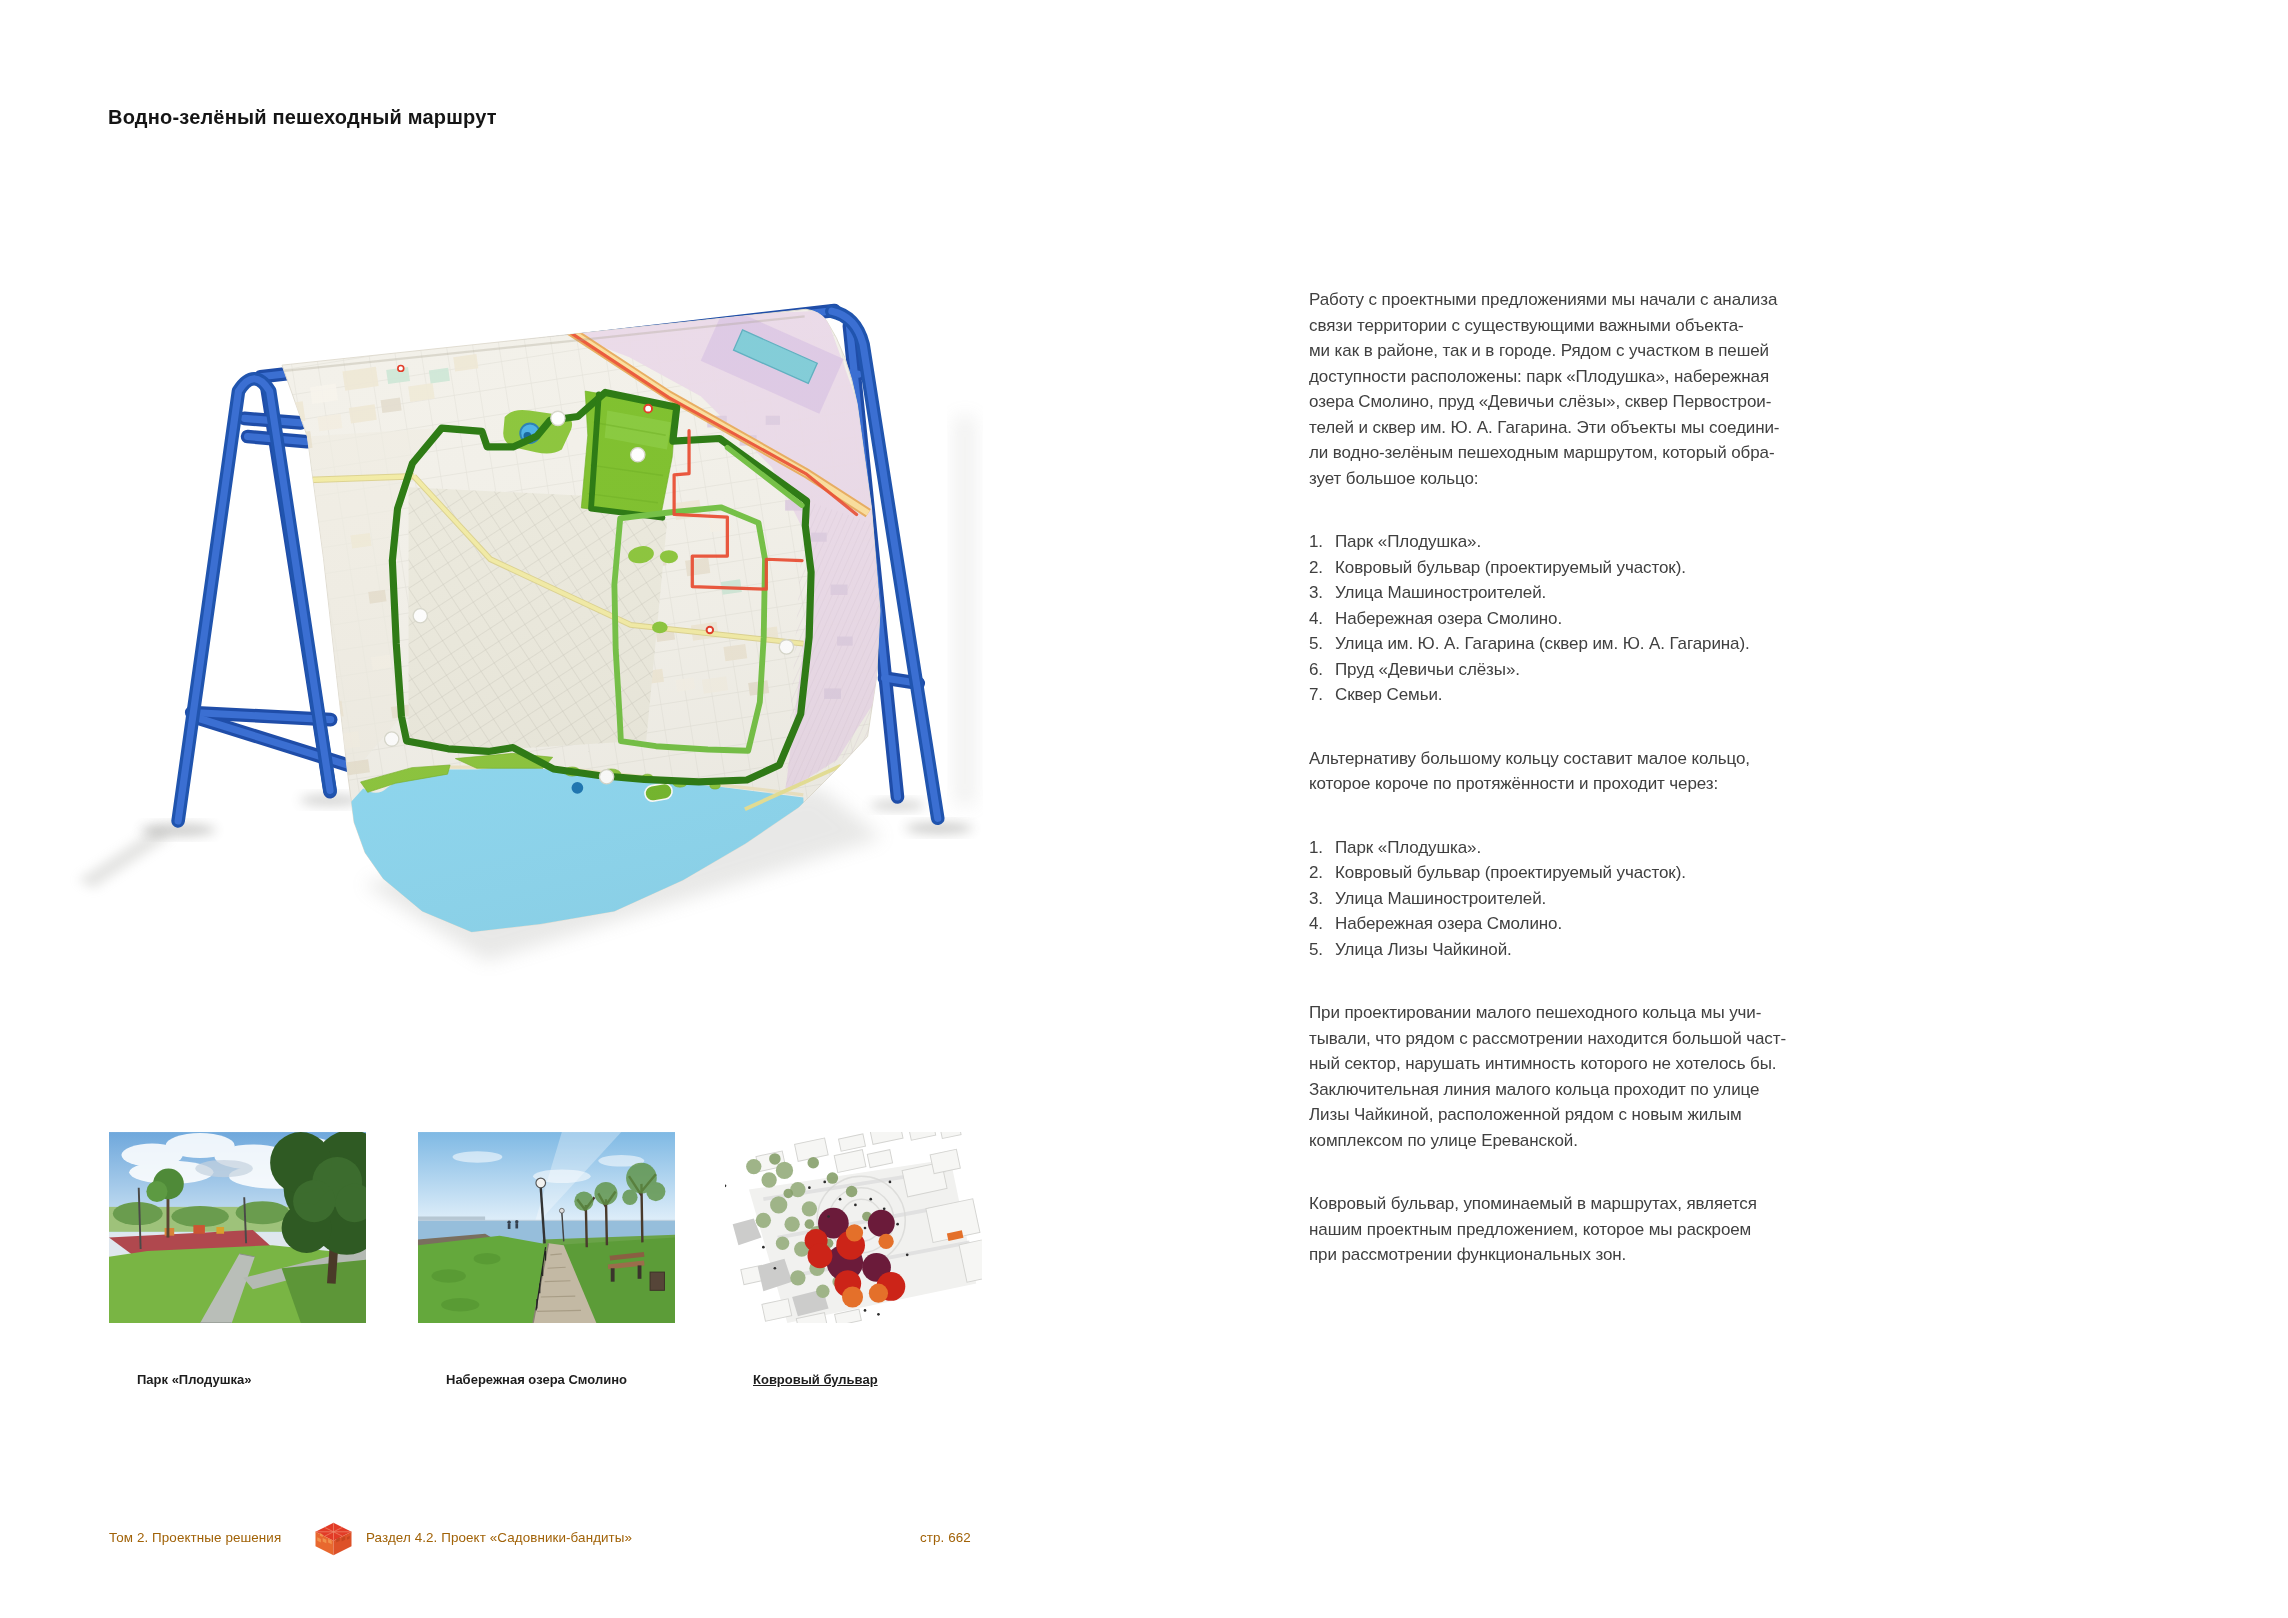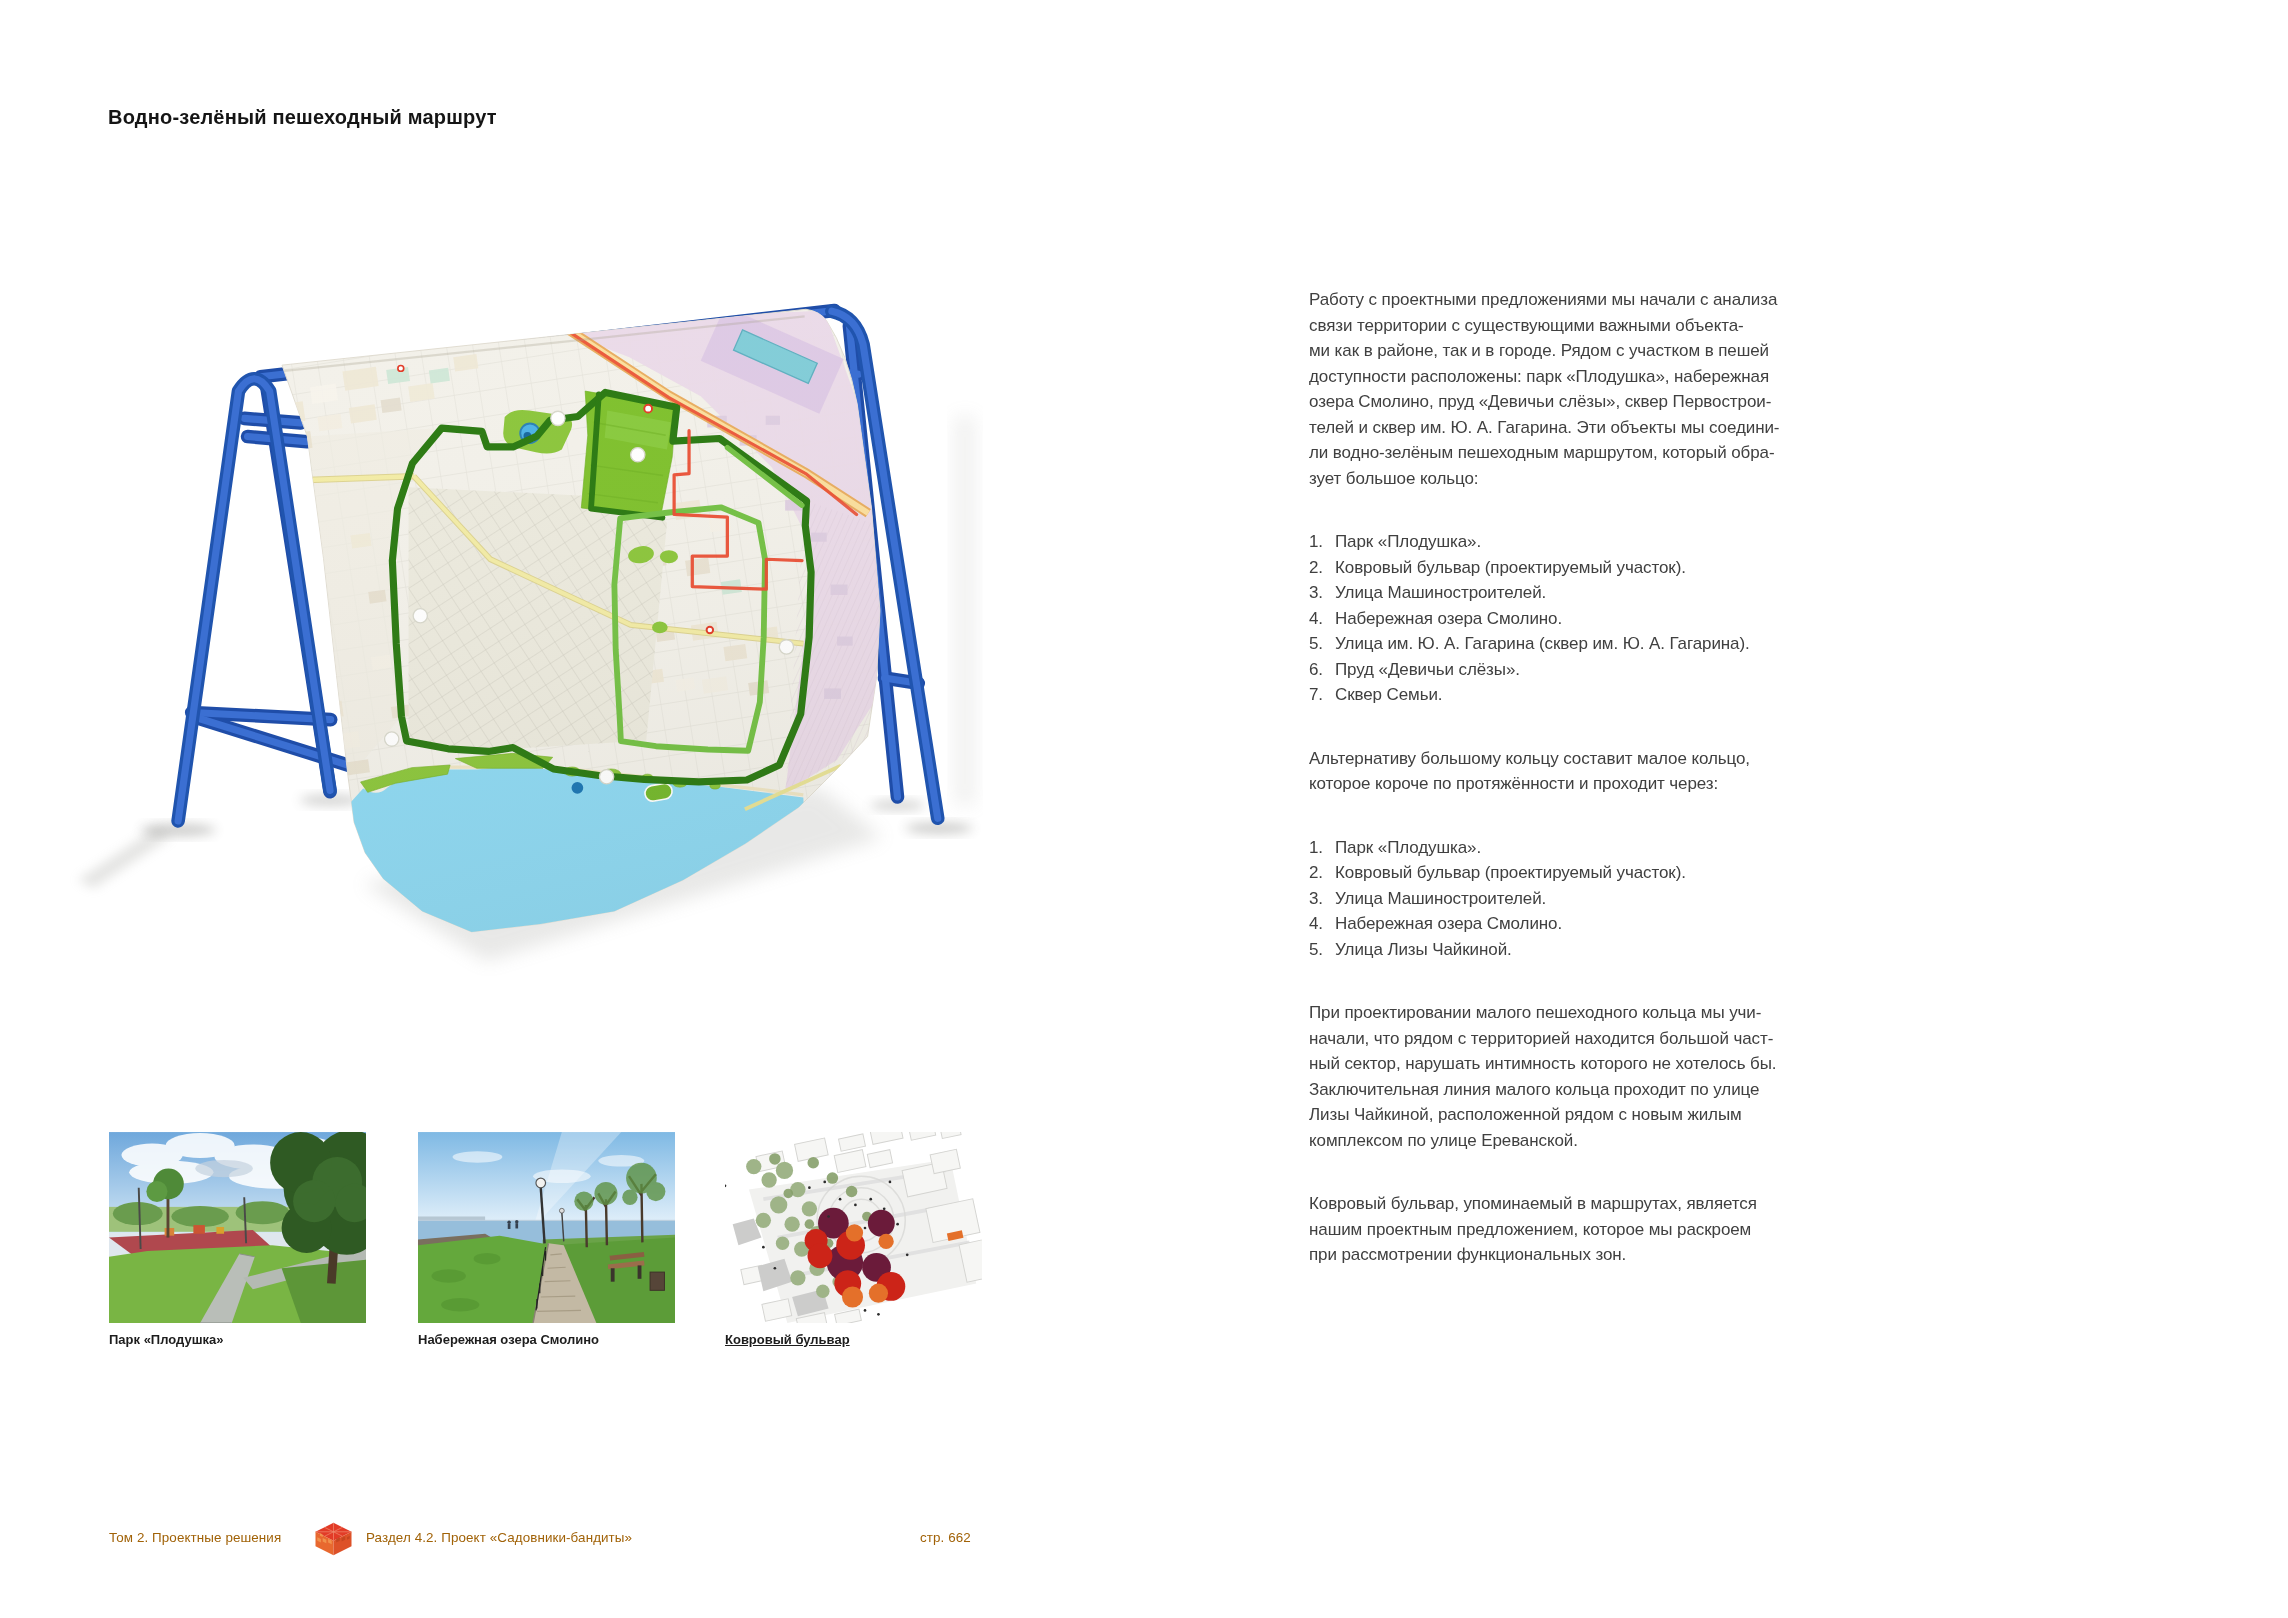--- a/index.html
+++ b/index.html
@@ -4,21 +4,21 @@
 <style>
   html,body{margin:0;padding:0;background:#ffffff;}
   body{font-family:"Liberation Sans","DejaVu Sans",sans-serif;color:#1c1c1c;}
   .spread{position:relative;width:1808px;height:1619px;background:#ffffff;overflow:hidden;}
   .page-title{position:absolute;left:108px;top:106px;font-size:20px;font-weight:800;
     letter-spacing:0.2px;color:#151515;margin:0;white-space:nowrap;}
   .stand-illustration{position:absolute;left:58px;top:221px;width:1018px;height:1018px;}
   .photo{position:absolute;top:1132px;width:257px;height:191px;overflow:hidden;background:#dfe7ee;}
   .photo svg{display:block;}
   #photo1{left:109px;} #photo2{left:418px;} #photo3{left:725px;background:#ffffff;}
-  .photo-caption{position:absolute;top:1332px;font-size:13px;font-weight:600;color:#1d1d1d;white-space:nowrap;}
+  .photo-caption{position:absolute;top:1372px;font-size:13px;font-weight:600;color:#1d1d1d;white-space:nowrap;margin-left:28px;}
   #cap1{left:109px;} #cap2{left:418px;} #cap3{left:725px;text-decoration:underline;}
   .article{position:absolute;left:1309px;top:287px;width:538px;font-size:17px;
     line-height:25.5px;letter-spacing:-0.1px;color:#404040;}
   .article .block{margin:0 0 38px 0;}
   .tline{white-space:nowrap;}
   .li-row{display:flex;white-space:nowrap;}
   .li-row .num{width:26px;flex:0 0 26px;}
   .footer-item{position:absolute;top:1530px;font-size:13.4px;color:#a16207;white-space:nowrap;letter-spacing:0.1px;}
   #f-volume{left:109px;} #f-section{left:366px;} #f-page-left{left:920px;} #f-page-right{left:2119px;}
   .footer-logo{position:absolute;left:312px;top:1521px;width:43px;height:36px;}
@@ -550,21 +550,21 @@
           <span class="num">4.</span>
           <span class="txt">Набережная озера Смолино.</span>
         </div>
         <div class="li-row">
           <span class="num">5.</span>
           <span class="txt">Улица Лизы Чайкиной.</span>
         </div>
       </div>
     <div class="block">
         <div class="tline">При проектировании малого пешеходного кольца мы учи-</div>
-        <div class="tline">начали, что рядом с территорией находится большой част-</div>
+        <div class="tline">тывали, что рядом с рассмотрении находится большой част-</div>
         <div class="tline">ный сектор, нарушать интимность которого не хотелось бы.</div>
         <div class="tline">Заключительная линия малого кольца проходит по улице</div>
         <div class="tline">Лизы Чайкиной, расположенной рядом с новым жилым</div>
         <div class="tline">комплексом по улице Ереванской.</div>
       </div>
     <div class="block">
         <div class="tline">Ковровый бульвар, упоминаемый в маршрутах, является</div>
         <div class="tline">нашим проектным предложением, которое мы раскроем</div>
         <div class="tline">при рассмотрении функциональных зон.</div>
       </div>

